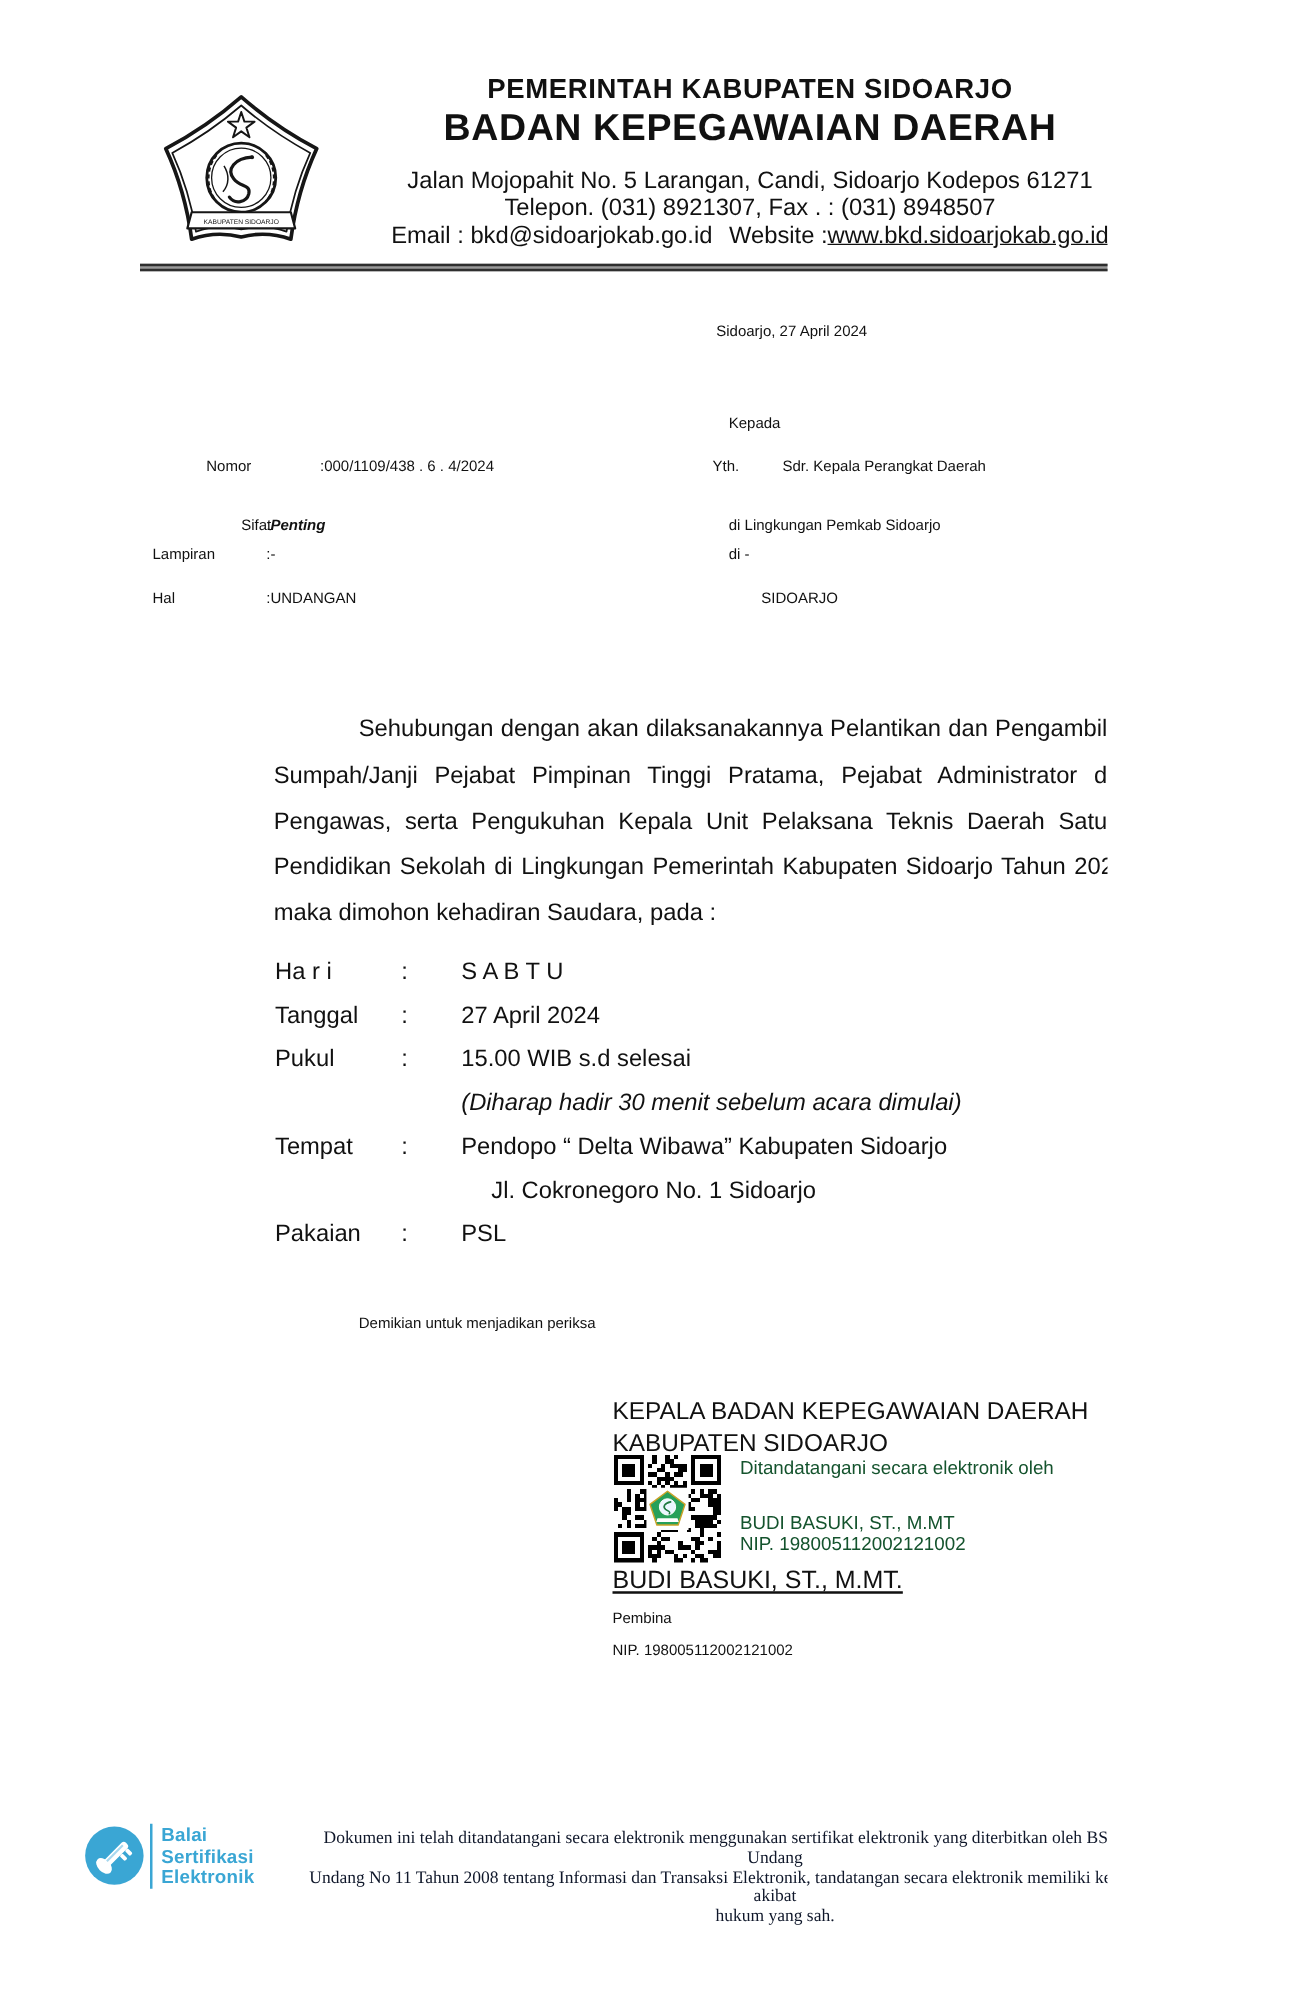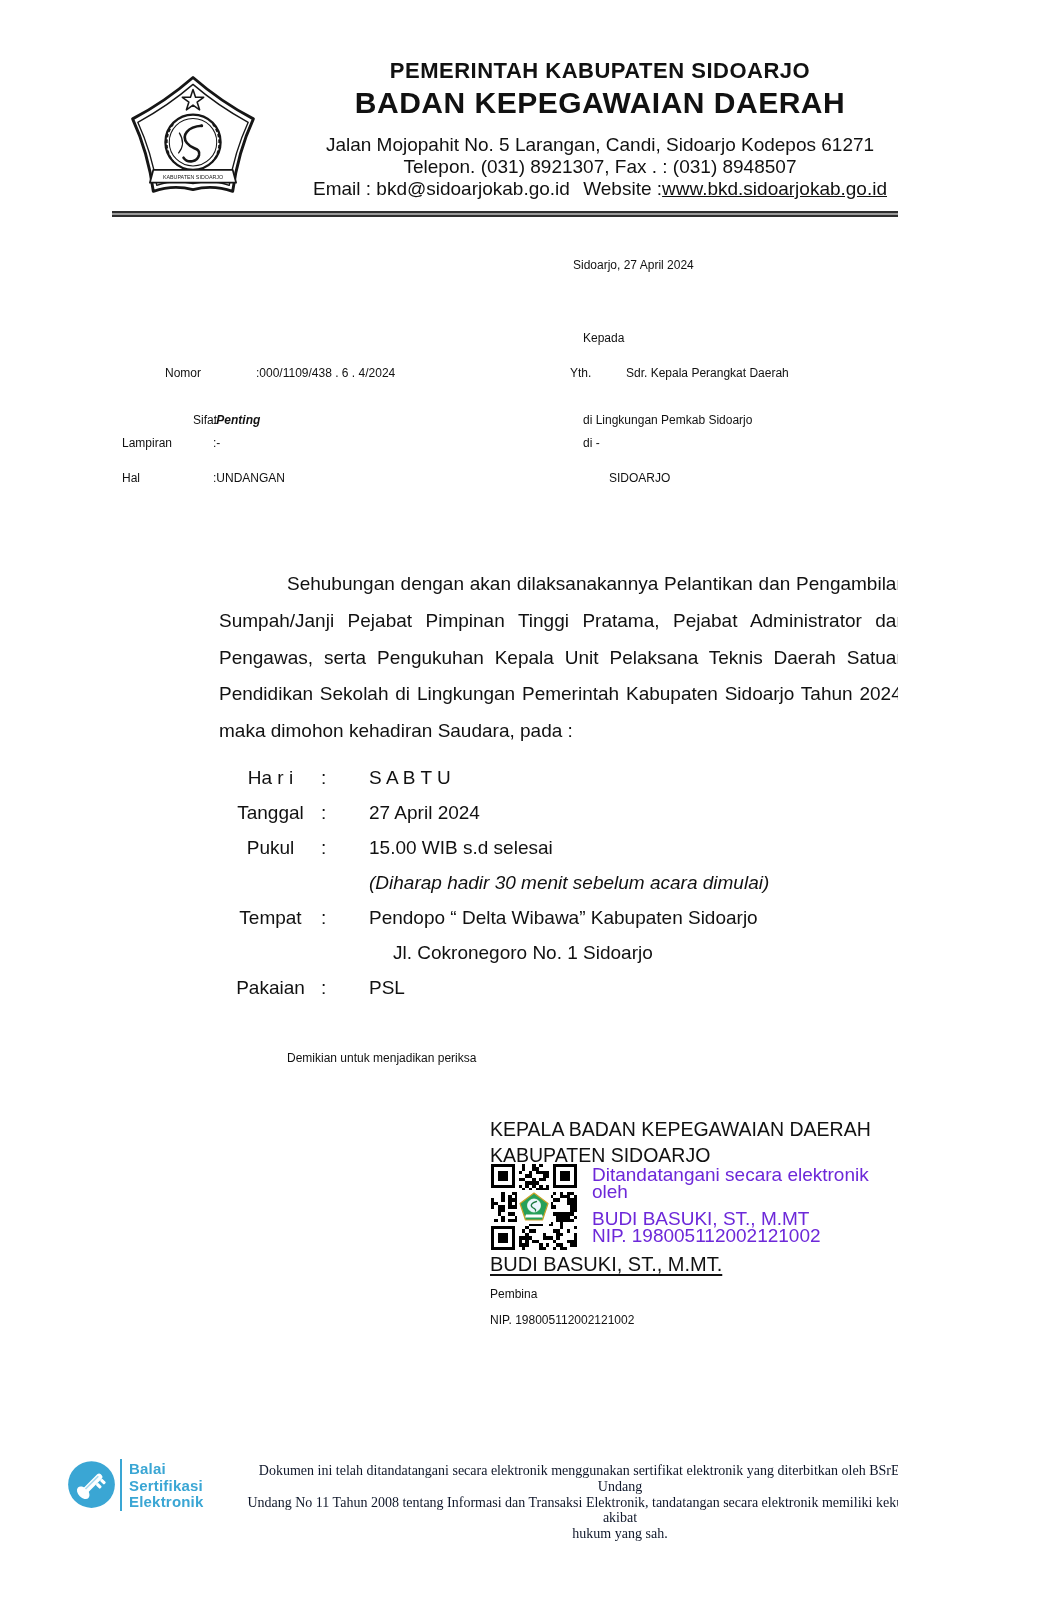--- a/index.html
+++ b/index.html
@@ -4,21 +4,20 @@
 <style>
   html,body{margin:0;padding:0;}
   body{background:#ffffff;}
   .page{
     position:relative;
     width:886px;height:1600px;
     background:#ffffff;
     font-family:"Liberation Sans", sans-serif;
     color:#111;
     overflow:hidden;
-    padding-left:12px;
   }
   .abs{position:absolute;}
   
   .crest{position:absolute;left:124px;top:66px;width:138px;height:142px;}
   .header-text{position:absolute;left:300px;top:58px;width:600px;text-align:center;}
   .h-line1{font-size:22px;font-weight:bold;letter-spacing:.5px;}
   .h-line2{font-size:30px;font-weight:bold;margin-top:2px;letter-spacing:.5px;}
   .h-addr{font-size:19px;line-height:22px;margin-top:14px;}
   .h-web{text-decoration:underline;margin-top:12px;}
   .h-gap{display:inline-block;width:8px;}
@@ -37,32 +36,32 @@
   .recip-city{left:609px;}
   .r1{top:361px;margin-left:43px;}.r2{top:408px;text-align:right;}.r3{top:431px;}.r4{top:466px;}
   .bold-italic{font-weight:bold;font-style:italic;}
   
   .body-par{
     position:absolute;left:219px;top:566px;width:688px;
     font-size:19px;line-height:36.8px;text-align:justify;text-indent:68px;
   }
   .details{position:absolute;left:220px;top:763px;width:700px;font-size:19px;}
   .d-row{display:flex;height:35px;line-height:30px;}
-  .d-label{width:101px;flex:0 0 101px;text-align:center;}
+  .d-label{width:101px;flex:0 0 101px;}
   .d-colon{width:24px;flex:0 0 24px;}
   .d-value{flex:1;margin-left:24px;}
   .d-note{font-style:italic;}
   .d-indent{padding-left:24px;}
   .closing{left:287px;top:1046px;}
   
   .sig-title{left:490px;top:1116px;line-height:26px;font-size:19.5px;}
   .qr{position:absolute;left:491px;top:1164px;width:86px;height:86px;}
   .qr svg{display:block;}
   .qr-logo{position:absolute;left:26px;top:26px;width:34px;height:34px;}
-  .esign{position:absolute;left:592px;font-size:19px;color:#6d28d9;line-height:17px;}
+  .esign{position:absolute;left:592px;font-size:15px;color:#14532d;line-height:17px;}
   .esign-note{top:1166px;}
   .esign-name{top:1210px;}
   .esign-nip{top:1227px;}
   .sig-name{left:490px;top:1253px;font-size:20px;font-weight:normal;
             text-decoration:underline;text-decoration-thickness:2px;text-underline-offset:3px;}
   .sig-rank{left:490px;top:1282px;}
   .sig-nip{left:490px;top:1308px;}
   
   .bsre-circle{position:absolute;left:66px;top:1459px;width:51px;height:51px;}
   .bsre-divider{position:absolute;left:120px;top:1459px;width:2px;height:52px;background:#3aa6d4;}

